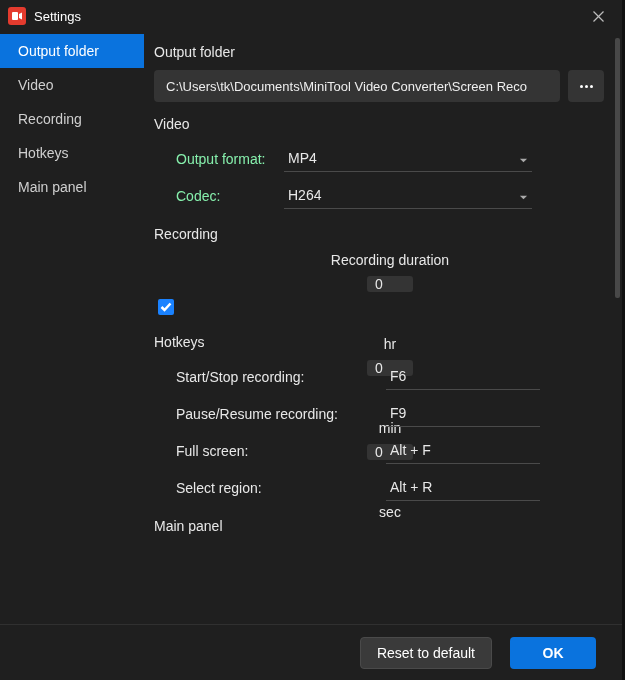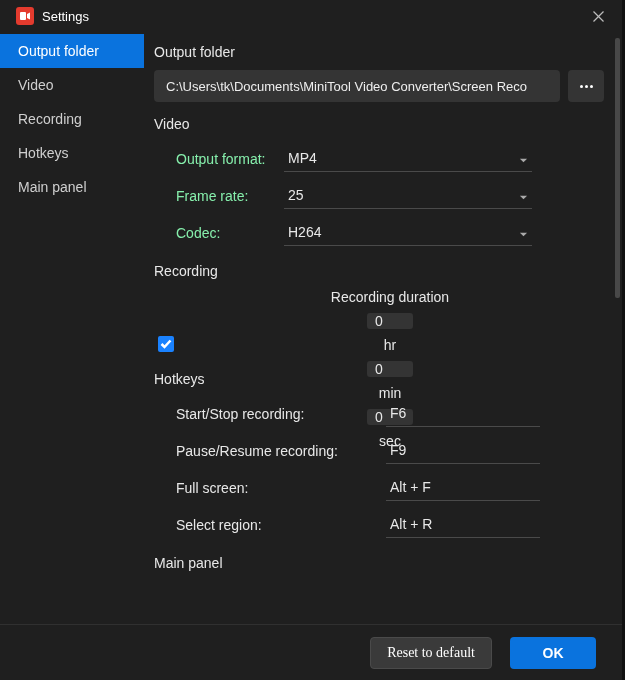--- a/index.html
+++ b/index.html
@@ -14,21 +14,21 @@
   .window {
     width: 622px; height: 680px;
     background: #1f1f1f;
     display: flex; flex-direction: column;
     position: relative;
   }
   
   .titlebar {
     height: 32px;
     display: flex; align-items: center;
-    padding: 0 4px 0 16px;
+    padding: 0 4px 0 8px;
     background: #1f1f1f;
     justify-content: space-between;
   }
   .app-icon {
     width: 18px; height: 18px;
     background: #e43b2e;
     border-radius: 3px;
     display: flex; align-items: center; justify-content: center;
     margin-right: 8px;
   }
@@ -130,21 +130,21 @@
   .dur-row {
     display: flex; align-items: center;
     margin: 4px 0 8px 22px; height: 34px; gap: 8px; flex-direction: column;
   }
   .dur-input {
     width: 46px; height: 28px;
     background: #343434; border: none; border-radius: 3px;
     color: #e8e8e8; text-align: left; padding-left: 8px;
     font-size: 14px;
   }
-  .dur-unit { color: #e8e8e8; }
+  .dur-unit { color: #e8e8e8; margin-top: 36px; }
 
   .checkbox-row {
     display: flex; align-items: center;
     margin: 2px 0 0 4px; height: 26px;
   }
   .checkbox {
     width: 16px; height: 16px;
     background: #1a82ff; border-radius: 2px;
     display: flex; align-items: center; justify-content: center;
     margin-right: 8px;
@@ -172,21 +172,21 @@
     padding-right: 26px; gap: 18px;
     background: #1f1f1f;
   }
   .btn {
     height: 32px; padding: 0 16px;
     border-radius: 4px;
     display: flex; align-items: center; justify-content: center;
     font-size: 14px; cursor: pointer; border: none;
     color: #fff;
   }
-  .btn-secondary { background: #3a3a3a; border: 1px solid #4a4a4a; font-family: Liberation Serif, serif; }
+  .btn-secondary { background: #3a3a3a; border: 1px solid #4a4a4a; }
   .btn-primary { background: #0a73de; min-width: 86px; font-weight: 700; }
 </style>
 </head>
 <body>
 
 <div class="window">
 
   <div class="titlebar">
     <div class="app-icon">
       <svg viewBox="0 0 12 12">
@@ -240,29 +240,20 @@
         <div class="form-row">
           <span class="lbl">Output format:</span>
           <div class="select">
             <span>MP4</span>
             <span class="caret"><svg viewBox="0 0 10 10">
                   <path d="M1 3 L5 7 L9 3 Z"></path>
                 </svg></span>
           </div>
         </div>
         <div class="form-row">
-          <span class="lbl">Frame rate:</span>
-          <div class="select">
-            <span>25</span>
-            <span class="caret"><svg viewBox="0 0 10 10">
-                  <path d="M1 3 L5 7 L9 3 Z"></path>
-                </svg></span>
-          </div>
-        </div>
-        <div class="form-row">
           <span class="lbl">Codec:</span>
           <div class="select">
             <span>H264</span>
             <span class="caret"><svg viewBox="0 0 10 10">
                   <path d="M1 3 L5 7 L9 3 Z"></path>
                 </svg></span>
           </div>
         </div>
 
         <div class="section-label sub">Recording</div>

